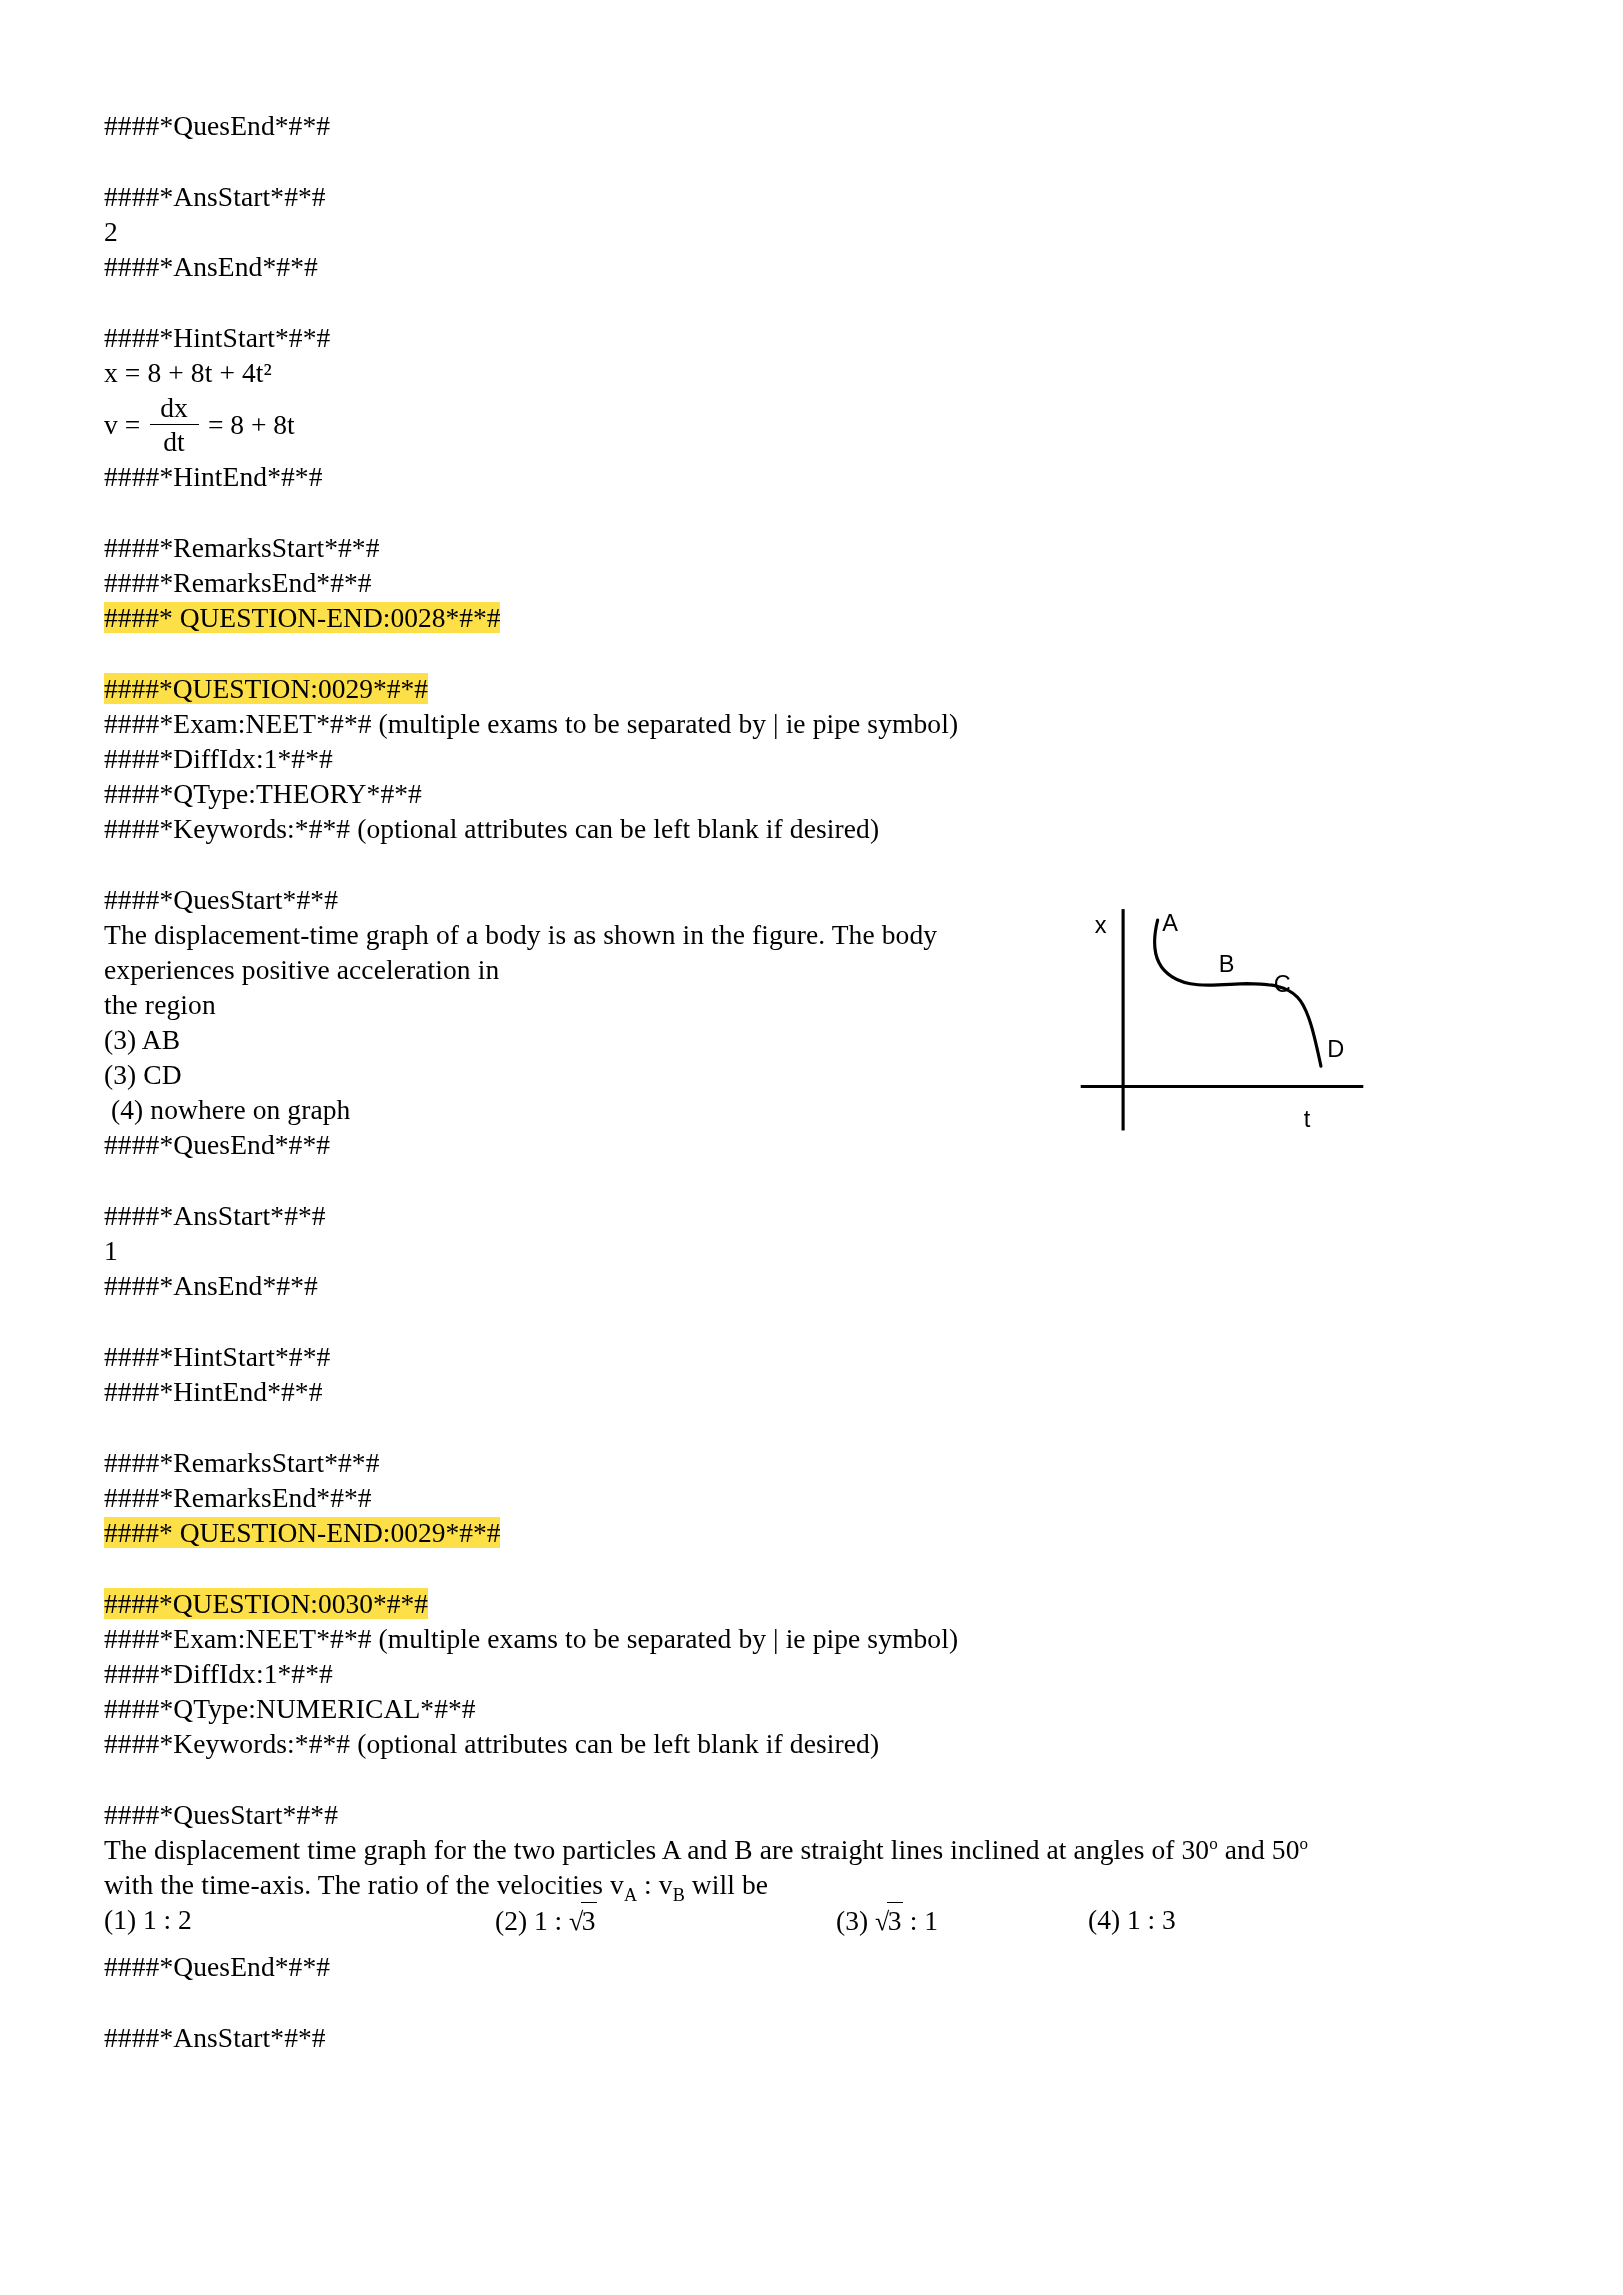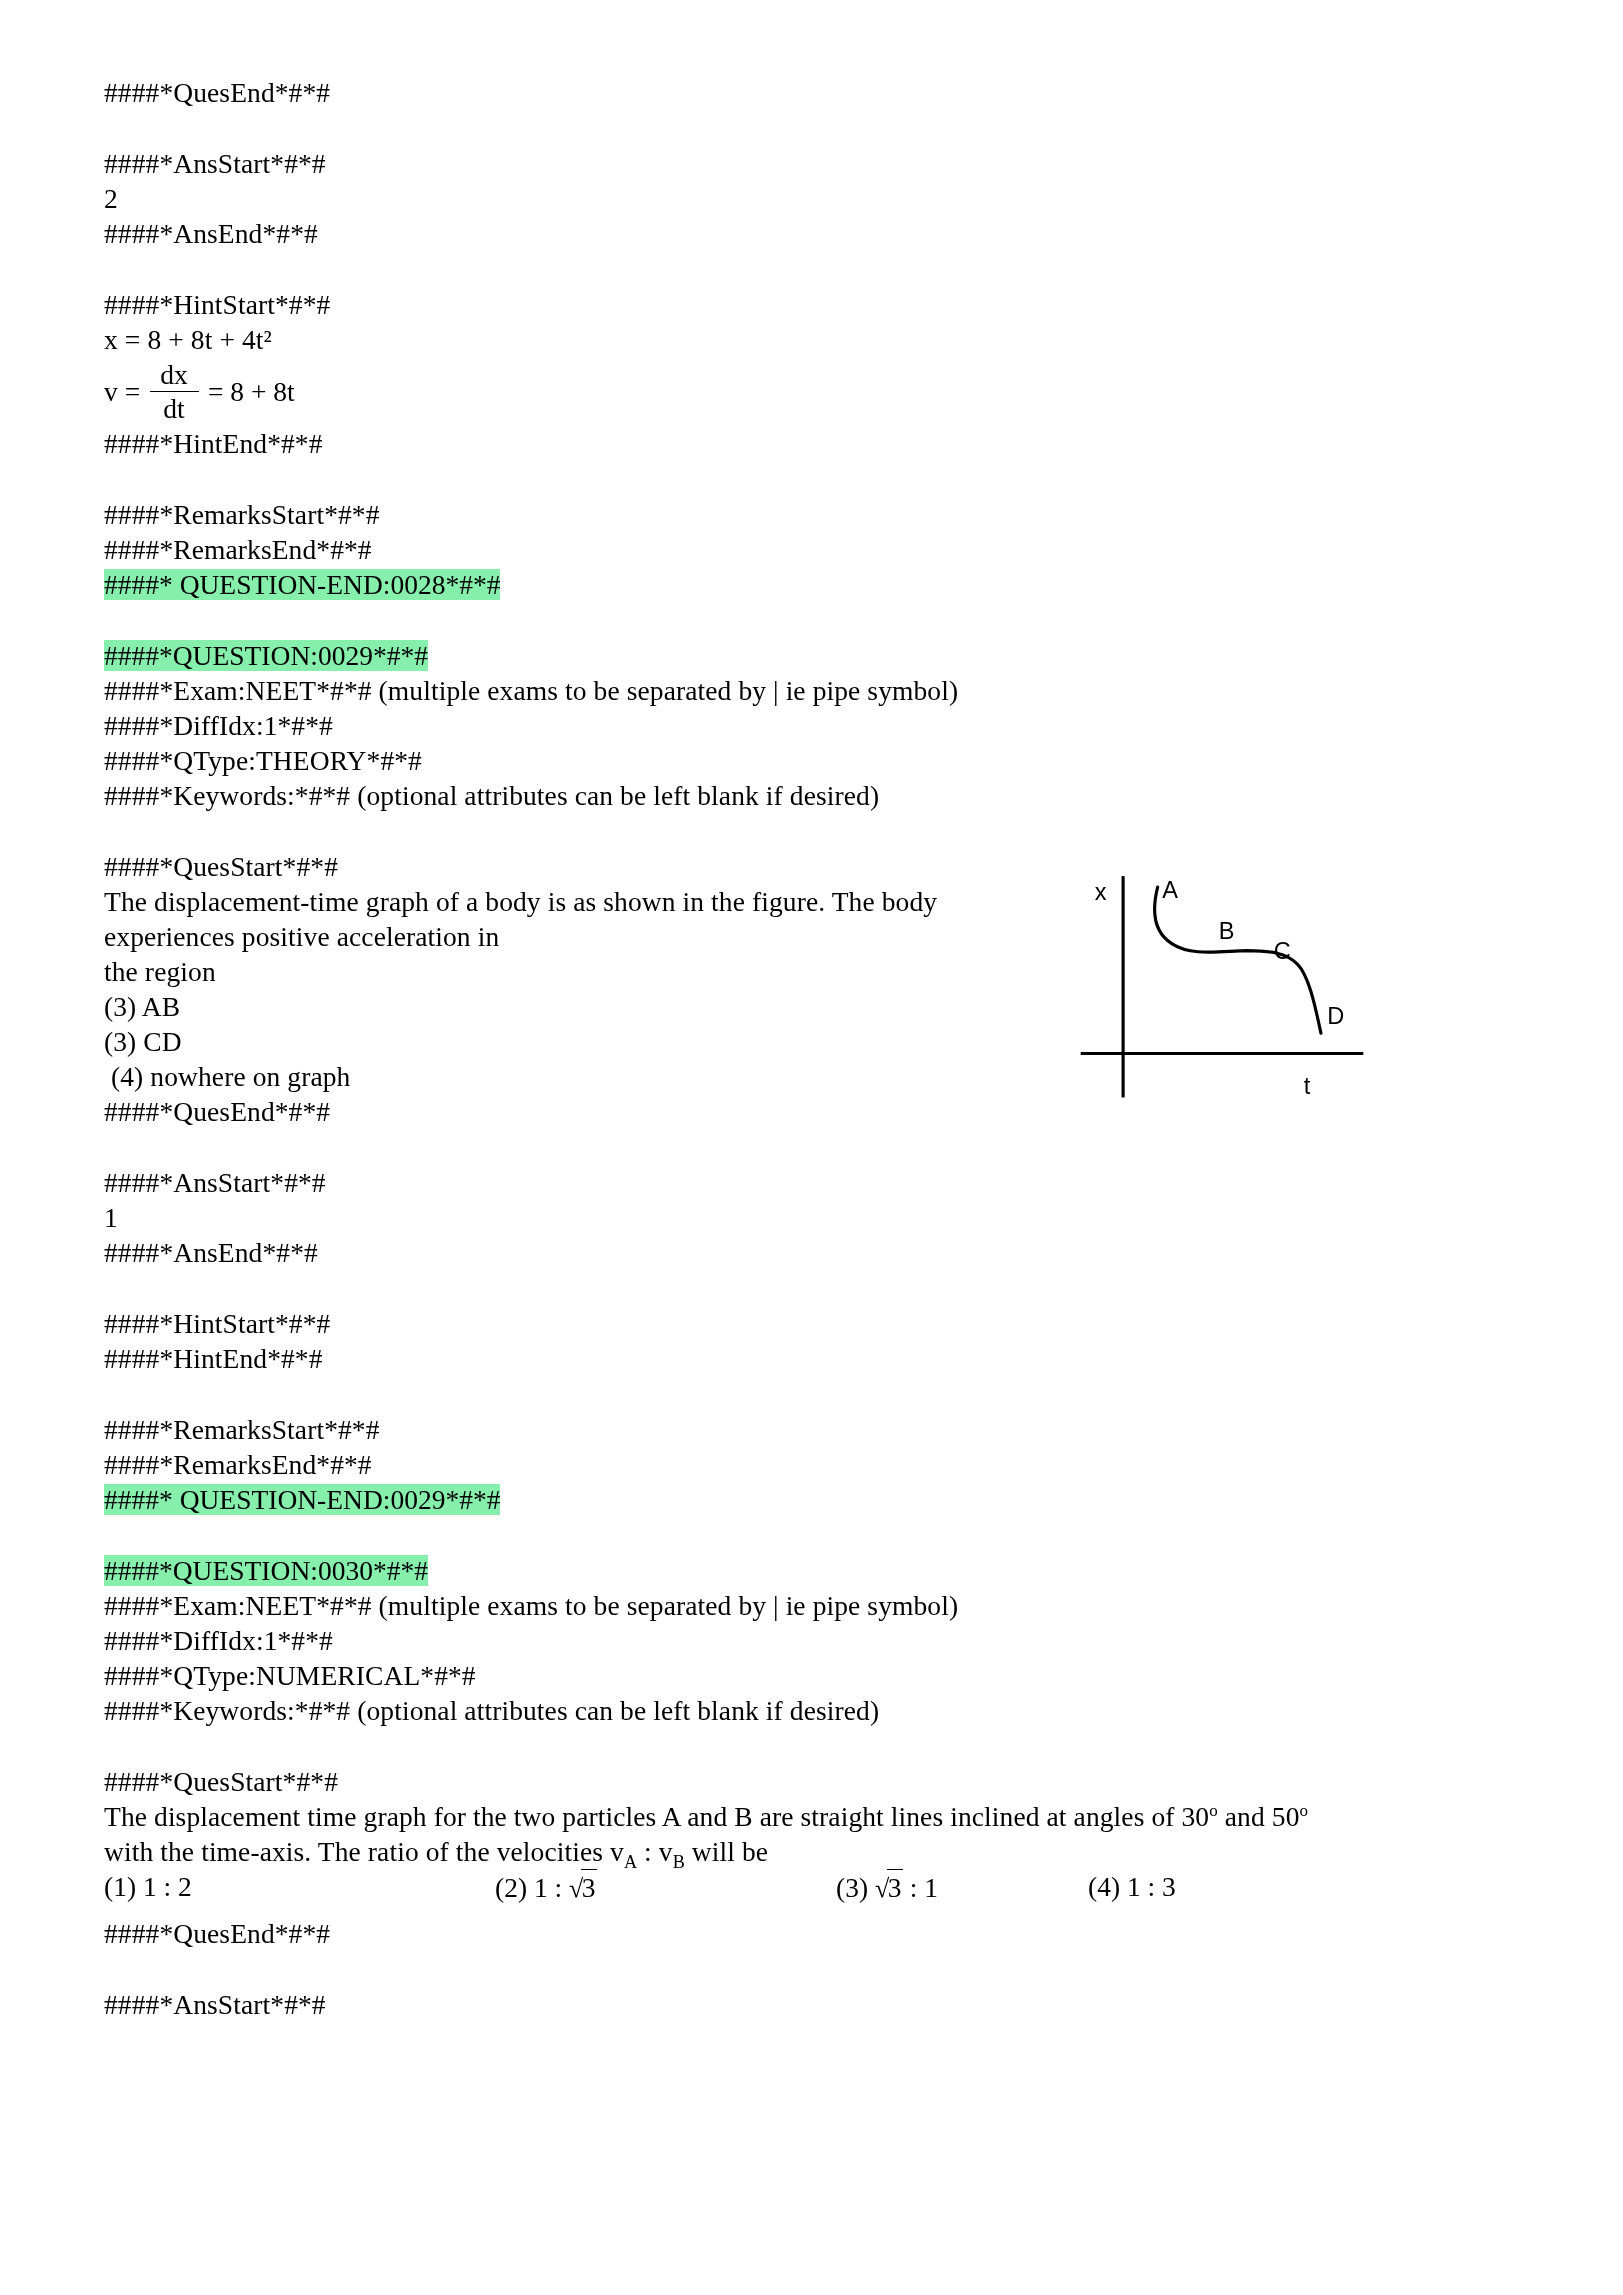--- a/index.html
+++ b/index.html
@@ -13,39 +13,39 @@
     font-family: "Liberation Serif", "DejaVu Serif", serif;
     color: #000000;
     -webkit-font-smoothing: antialiased;
   }
 
   #page {
     position: relative;
     width: 1623px;
     height: 2295px;
     box-sizing: border-box;
-    padding: 75px 104px 0 104px;
+    padding: 108px 104px 0 104px;
     overflow: hidden;
   }
 
   .doc-line {
     font-size: 27.5px;
     line-height: 35px;
     white-space: pre-wrap;
     letter-spacing: 0.1px;
   }
 
   .blank {
     height: 36px;
     line-height: 36px;
     font-size: 27.5px;
   }
 
   .hl {
-    background: #86efac;
+    background: #fde047;
     display: inline;
     box-decoration-break: clone;
     -webkit-box-decoration-break: clone;
   }
 
   .hl-line {
     font-size: 27.5px;
     line-height: 35px;
   }
 

